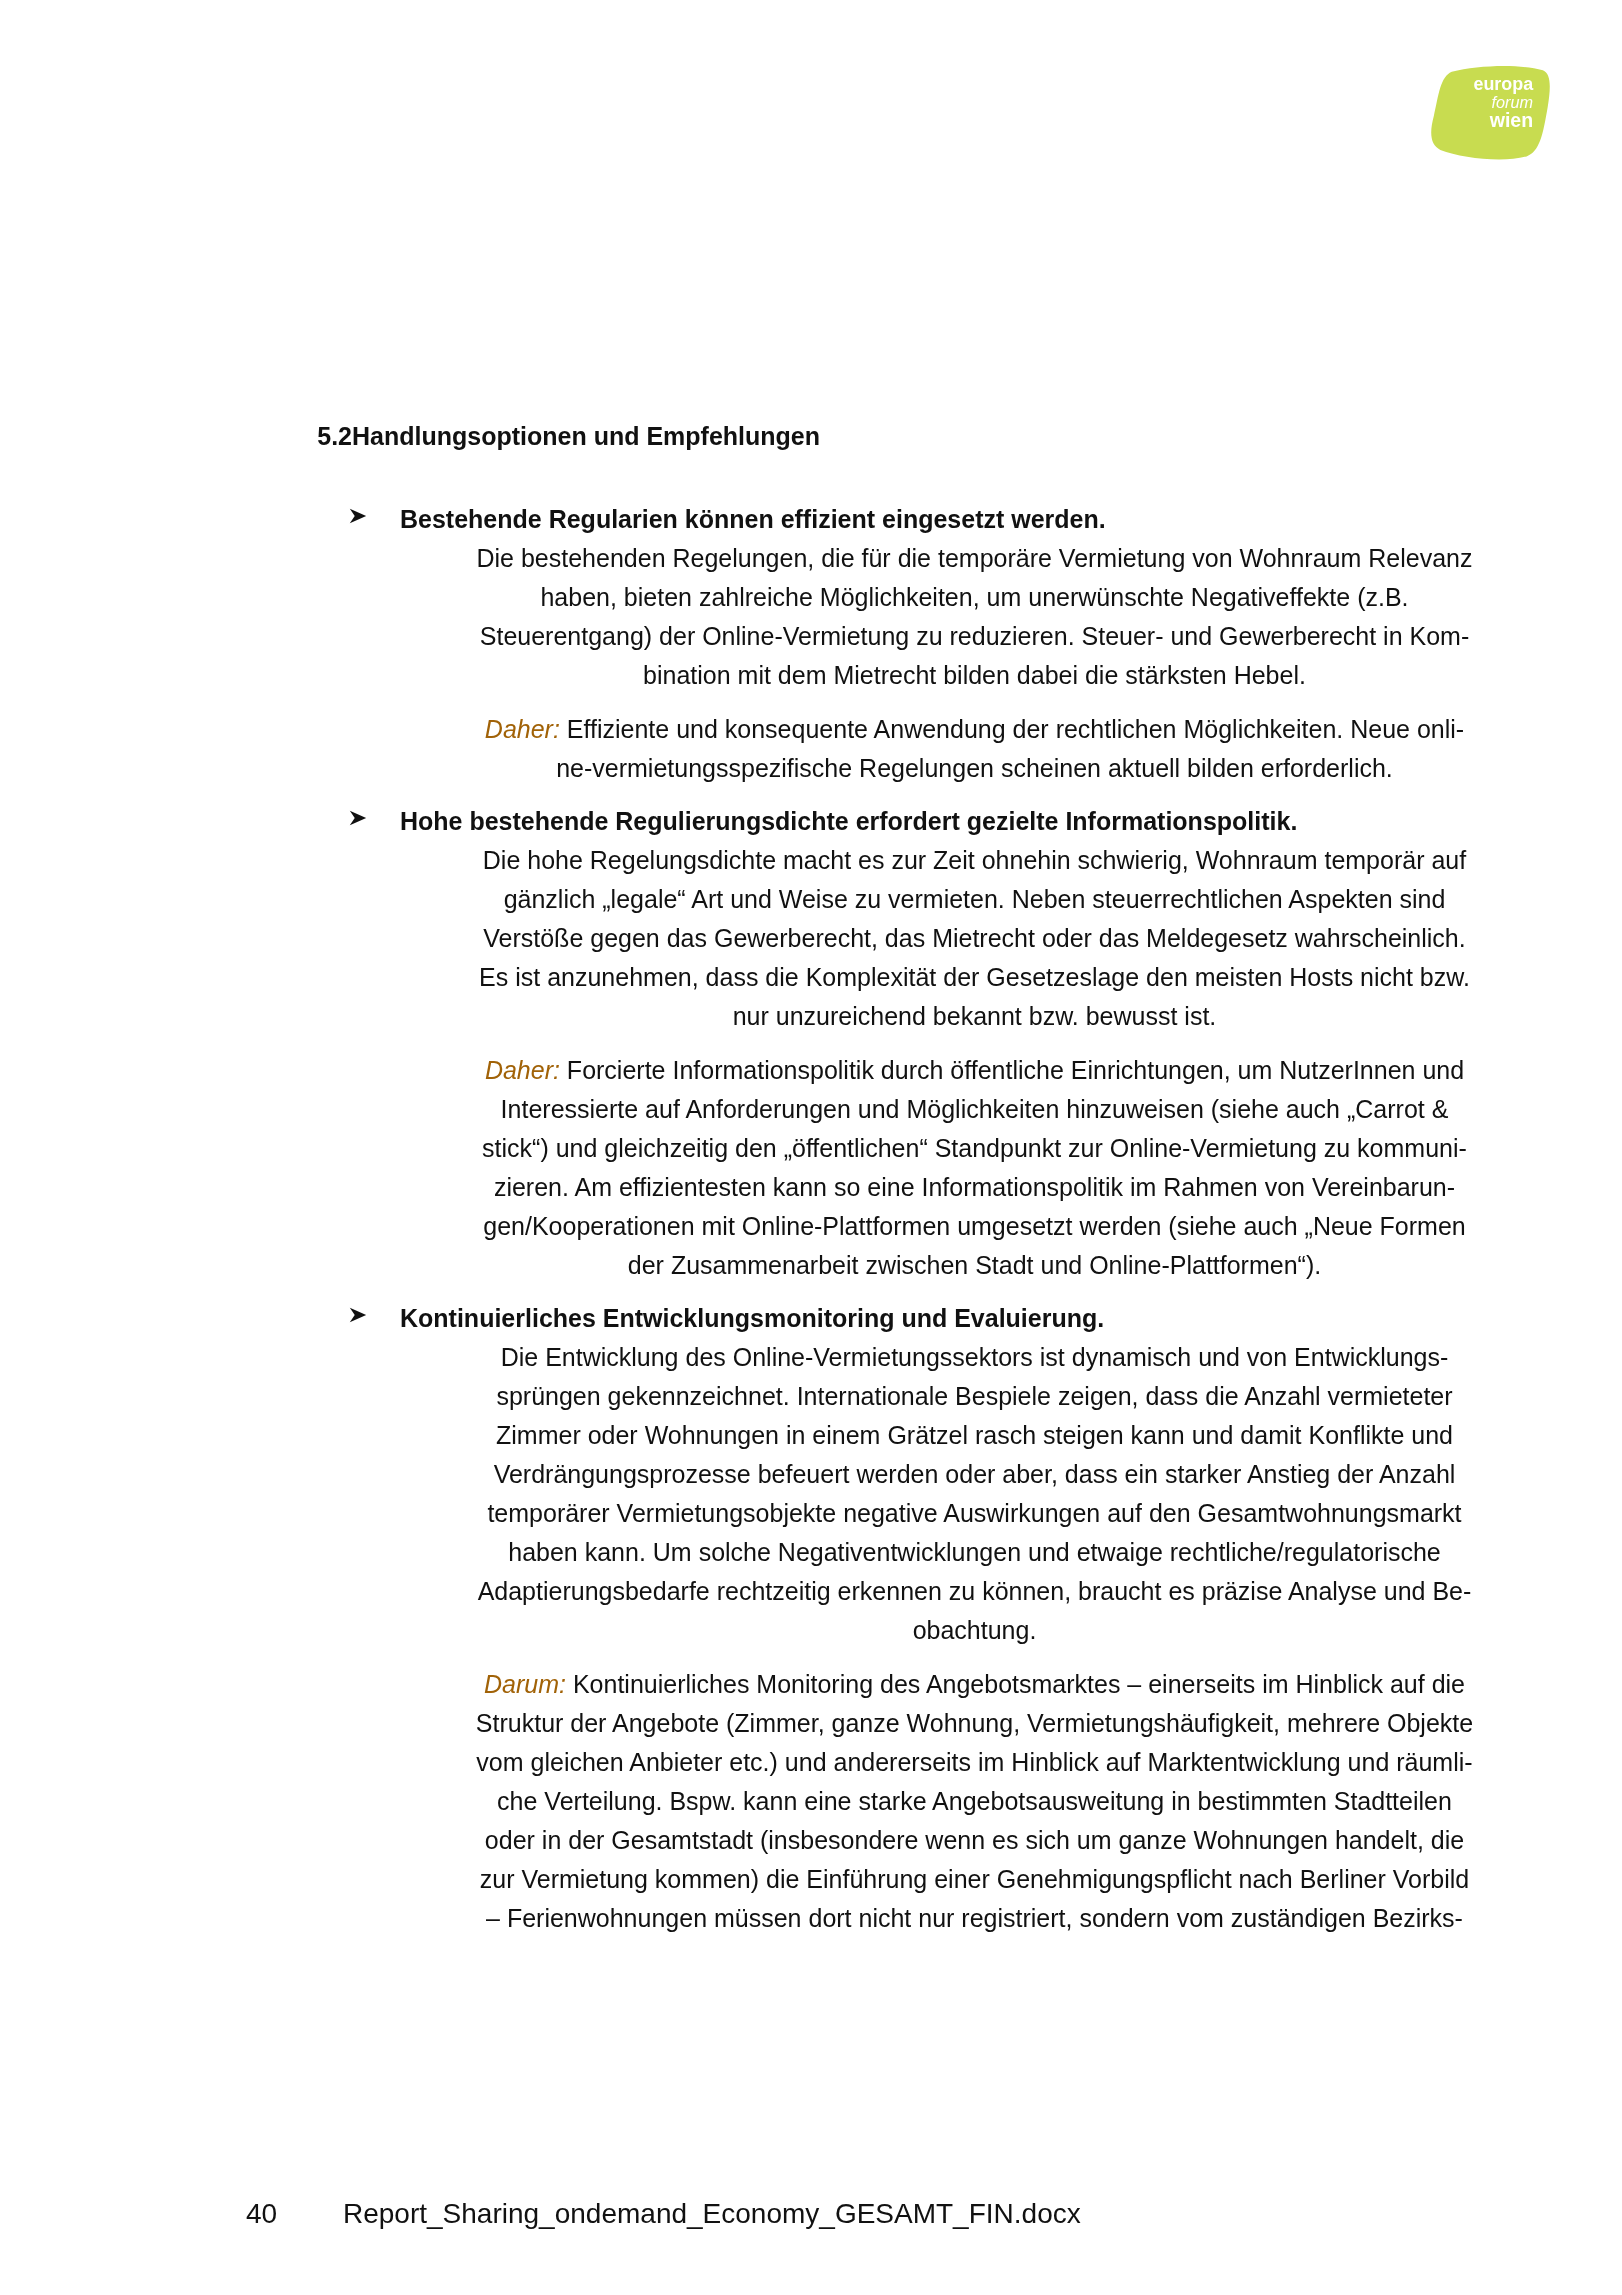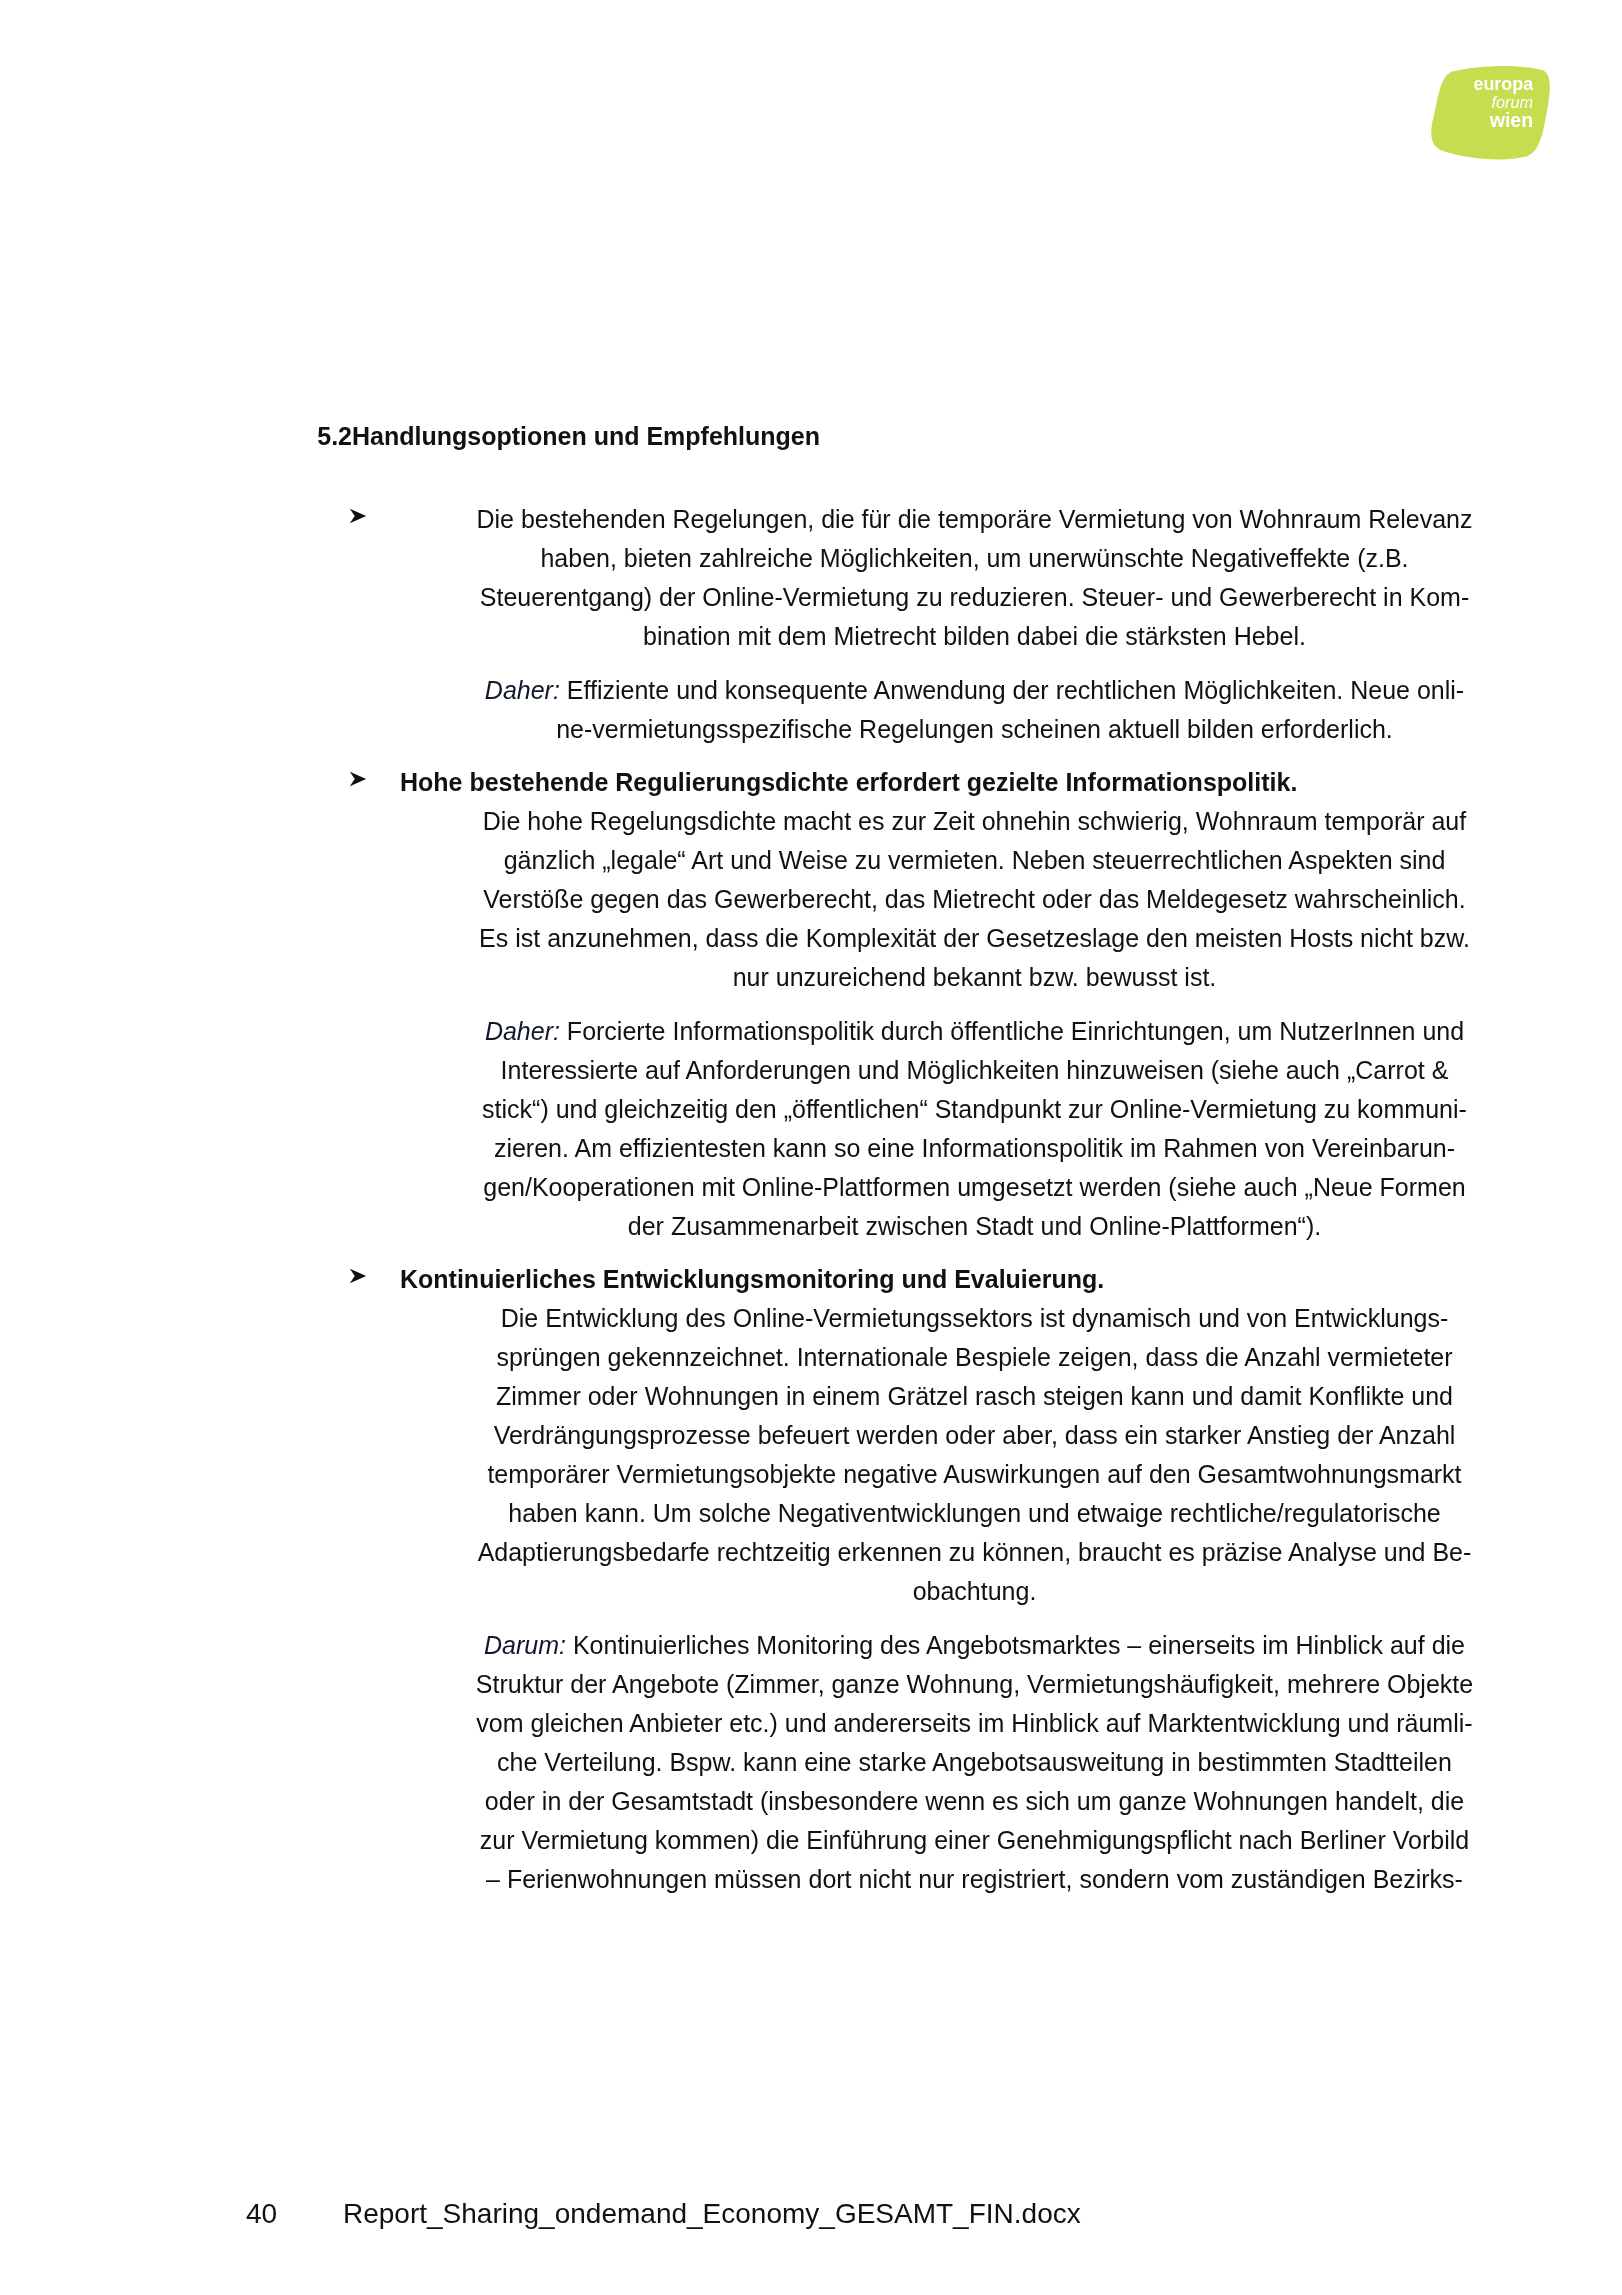--- a/index.html
+++ b/index.html
@@ -22,21 +22,21 @@
   .item { position: relative; padding-left: 51px; margin-bottom: 4.9px; }
   .item .bullet {
     position: absolute; left: 0; top: 6.5px; width: 18px; height: 18px;
   }
   .item-title {
     font-size: 25px; font-weight: bold; line-height: 39px;
   }
   .para {
     font-size: 25px; line-height: 39px; margin: 0 0 14.6px 0; white-space: pre-line; text-align: center;
   }
-  .para .label { color: #0f172a; font-style: italic; }
+  .para .label { color: #a16207; font-style: italic; }
   .footer {
     position: absolute; left: 233px; top: 2198px; font-size: 28px; display: flex; white-space: nowrap; margin-left: 13px;
   }
   .footer .page-num { width: 97px; display: inline-block; }
 </style>
 </head>
 <body>
 
 <div class="logo">
   <svg viewBox="0 0 150 124">
@@ -50,20 +50,21 @@
 <div class="section-heading">
   <span class="num">5.2</span>
   <span>Handlungsoptionen und Empfehlungen</span>
 </div>
 
 <div class="content">
   <div class="item">
     <svg class="bullet" viewBox="0 0 22 22">
       <path d="M1 2 L21 11 L1 20 L7 11 Z" fill="#111"></path>
     </svg>
+    <div class="item-title">Bestehende Regularien können effizient eingesetzt werden.</div>
     <p class="para">Die bestehenden Regelungen, die für die temporäre Vermietung von Wohnraum Relevanz
 haben, bieten zahlreiche Möglichkeiten, um unerwünschte Negativeffekte (z.B.
 Steuerentgang) der Online-Vermietung zu reduzieren. Steuer- und Gewerberecht in Kom-
 bination mit dem Mietrecht bilden dabei die stärksten Hebel.</p>
     <p class="para"><span class="label">Daher:</span><span> Effiziente und konsequente Anwendung der rechtlichen Möglichkeiten. Neue onli-
 ne-vermietungsspezifische Regelungen scheinen aktuell bilden erforderlich.</span></p>
   </div>
 
   <div class="item">
     <svg class="bullet" viewBox="0 0 22 22">

